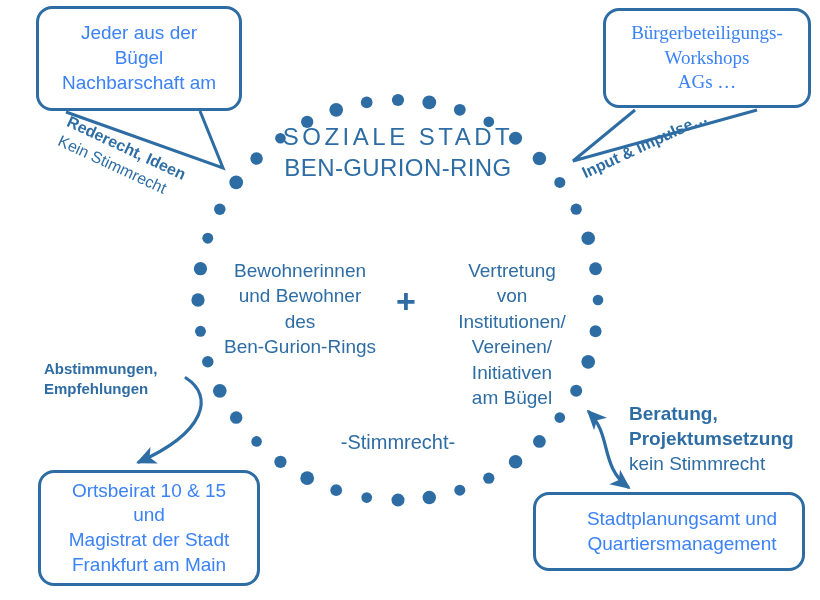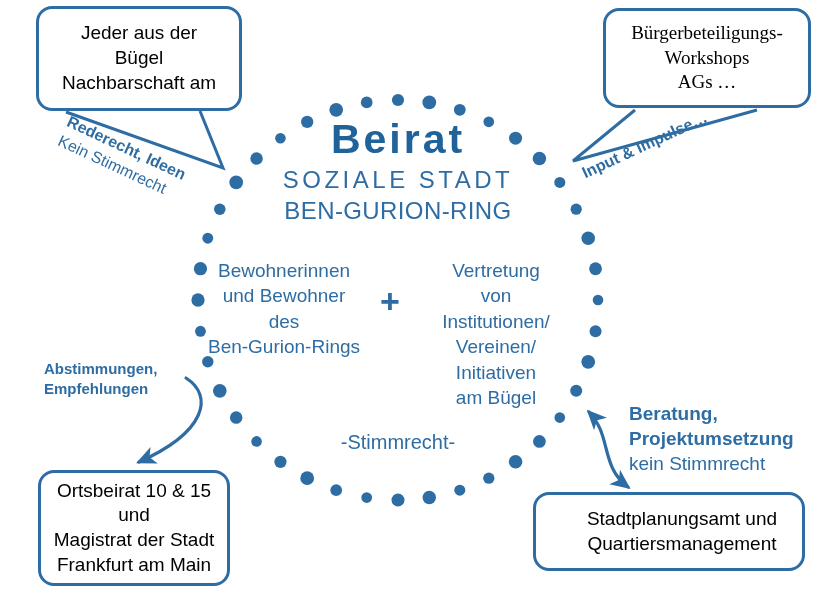--- a/index.html
+++ b/index.html
@@ -27,37 +27,37 @@
     pointer-events: none;
   }
 
   
   .box {
     position: absolute;
     box-sizing: border-box;
     border: 3px solid #2E6DA4;
     border-radius: 16px;
     background: #ffffff;
-    color: #000000;
+    color: #3b82f6;
     display: flex;
     align-items: center;
     justify-content: center;
     text-align: center;
     line-height: 1.30;
     font-size: 19px;
     padding: 6px 10px;
   }
   #bubble-neighbourhood {
     left: 36px;  top: 6px;   width: 206px; height: 105px;
   }
   #bubble-workshops {
     left: 603px; top: 8px;   width: 208px; height: 100px; font-family: Liberation Serif, serif;
   }
   #box-ortsbeirat {
-    left: 38px;  top: 470px; width: 192px; height: 116px;
+    left: 38px;  top: 470px; width: 222px; height: 116px;
   }
   #box-stadtplanungsamt {
     left: 533px; top: 492px; width: 272px; height: 79px; padding-left: 36px;
   }
   .box .line { display: block; white-space: nowrap; }
 
   
   #center-stack {
     position: absolute;
     left: 198px;
@@ -86,21 +86,21 @@
     margin-top: 1px;
   }
 
   #members-row {
     position: absolute;
     left: 198px;
     top: 258px;
     width: 400px;
     display: flex;
     align-items: flex-start;
-    justify-content: flex-start;
+    justify-content: flex-end;
     color: #2E6DA4;
   }
   .member-col {
     width: 172px;
     text-align: center;
     font-size: 19px;
     line-height: 1.34;
   }
   .member-col .line { display: block; white-space: nowrap; }
   #plus-symbol {
@@ -231,21 +231,20 @@
     <path d="M 66 112 L 223 168 L 200 111" fill="none" stroke="#2E6DA4" stroke-width="3" stroke-linejoin="miter" stroke-linecap="butt"></path>
 
     <path d="M 757 110 L 573 161 L 635 110" fill="none" stroke="#2E6DA4" stroke-width="3" stroke-linejoin="miter" stroke-linecap="butt"></path>
 
     <path d="M 186 378 C 214 396 206 432 139 462" fill="none" stroke="#2E6DA4" stroke-width="3.2" stroke-linecap="round" marker-end="url(#arrowhead)"></path>
 
     <path d="M 589 412 C 612 436 600 466 628 487" fill="none" stroke="#2E6DA4" stroke-width="3.2" stroke-linecap="round" marker-start="url(#arrowhead-start)" marker-end="url(#arrowhead)"></path>
   </svg>
 
   <div id="center-stack">
-    <div id="title-beirat">Beirat</div>
     <div id="title-soziale-stadt">SOZIALE STADT</div>
     <div id="title-ben-gurion-ring">BEN-GURION-RING</div>
   </div>
 
   <div id="members-row">
     <div class="member-col">
       <span class="line">Bewohnerinnen</span>
       <span class="line">und Bewohner</span>
       <span class="line">des</span>
       <span class="line">Ben-Gurion-Rings</span>

